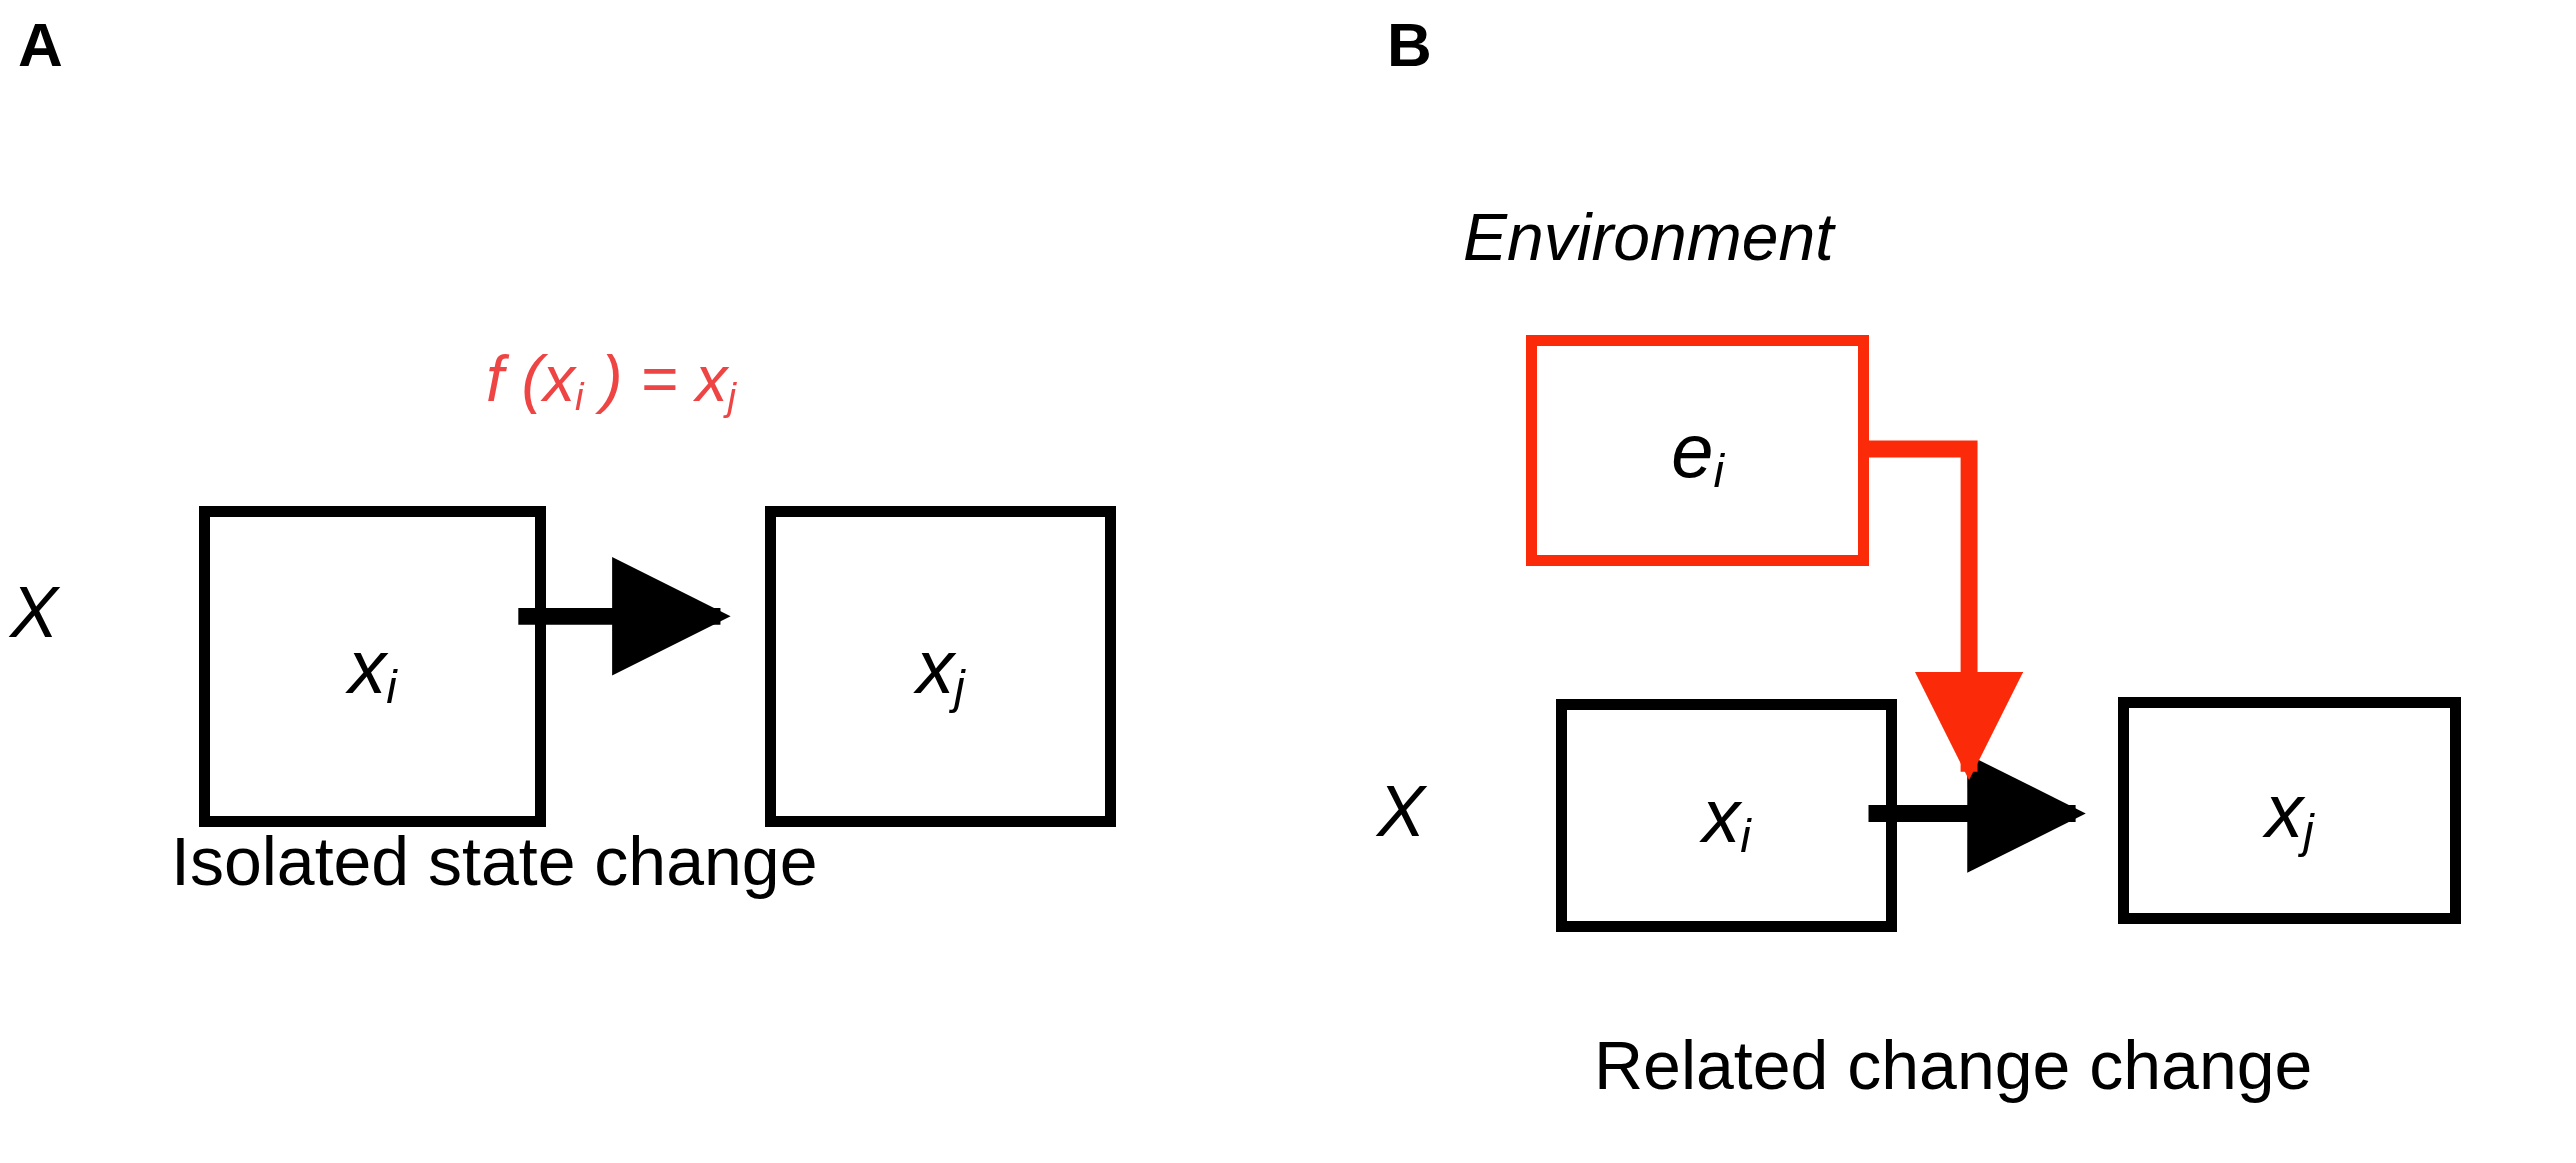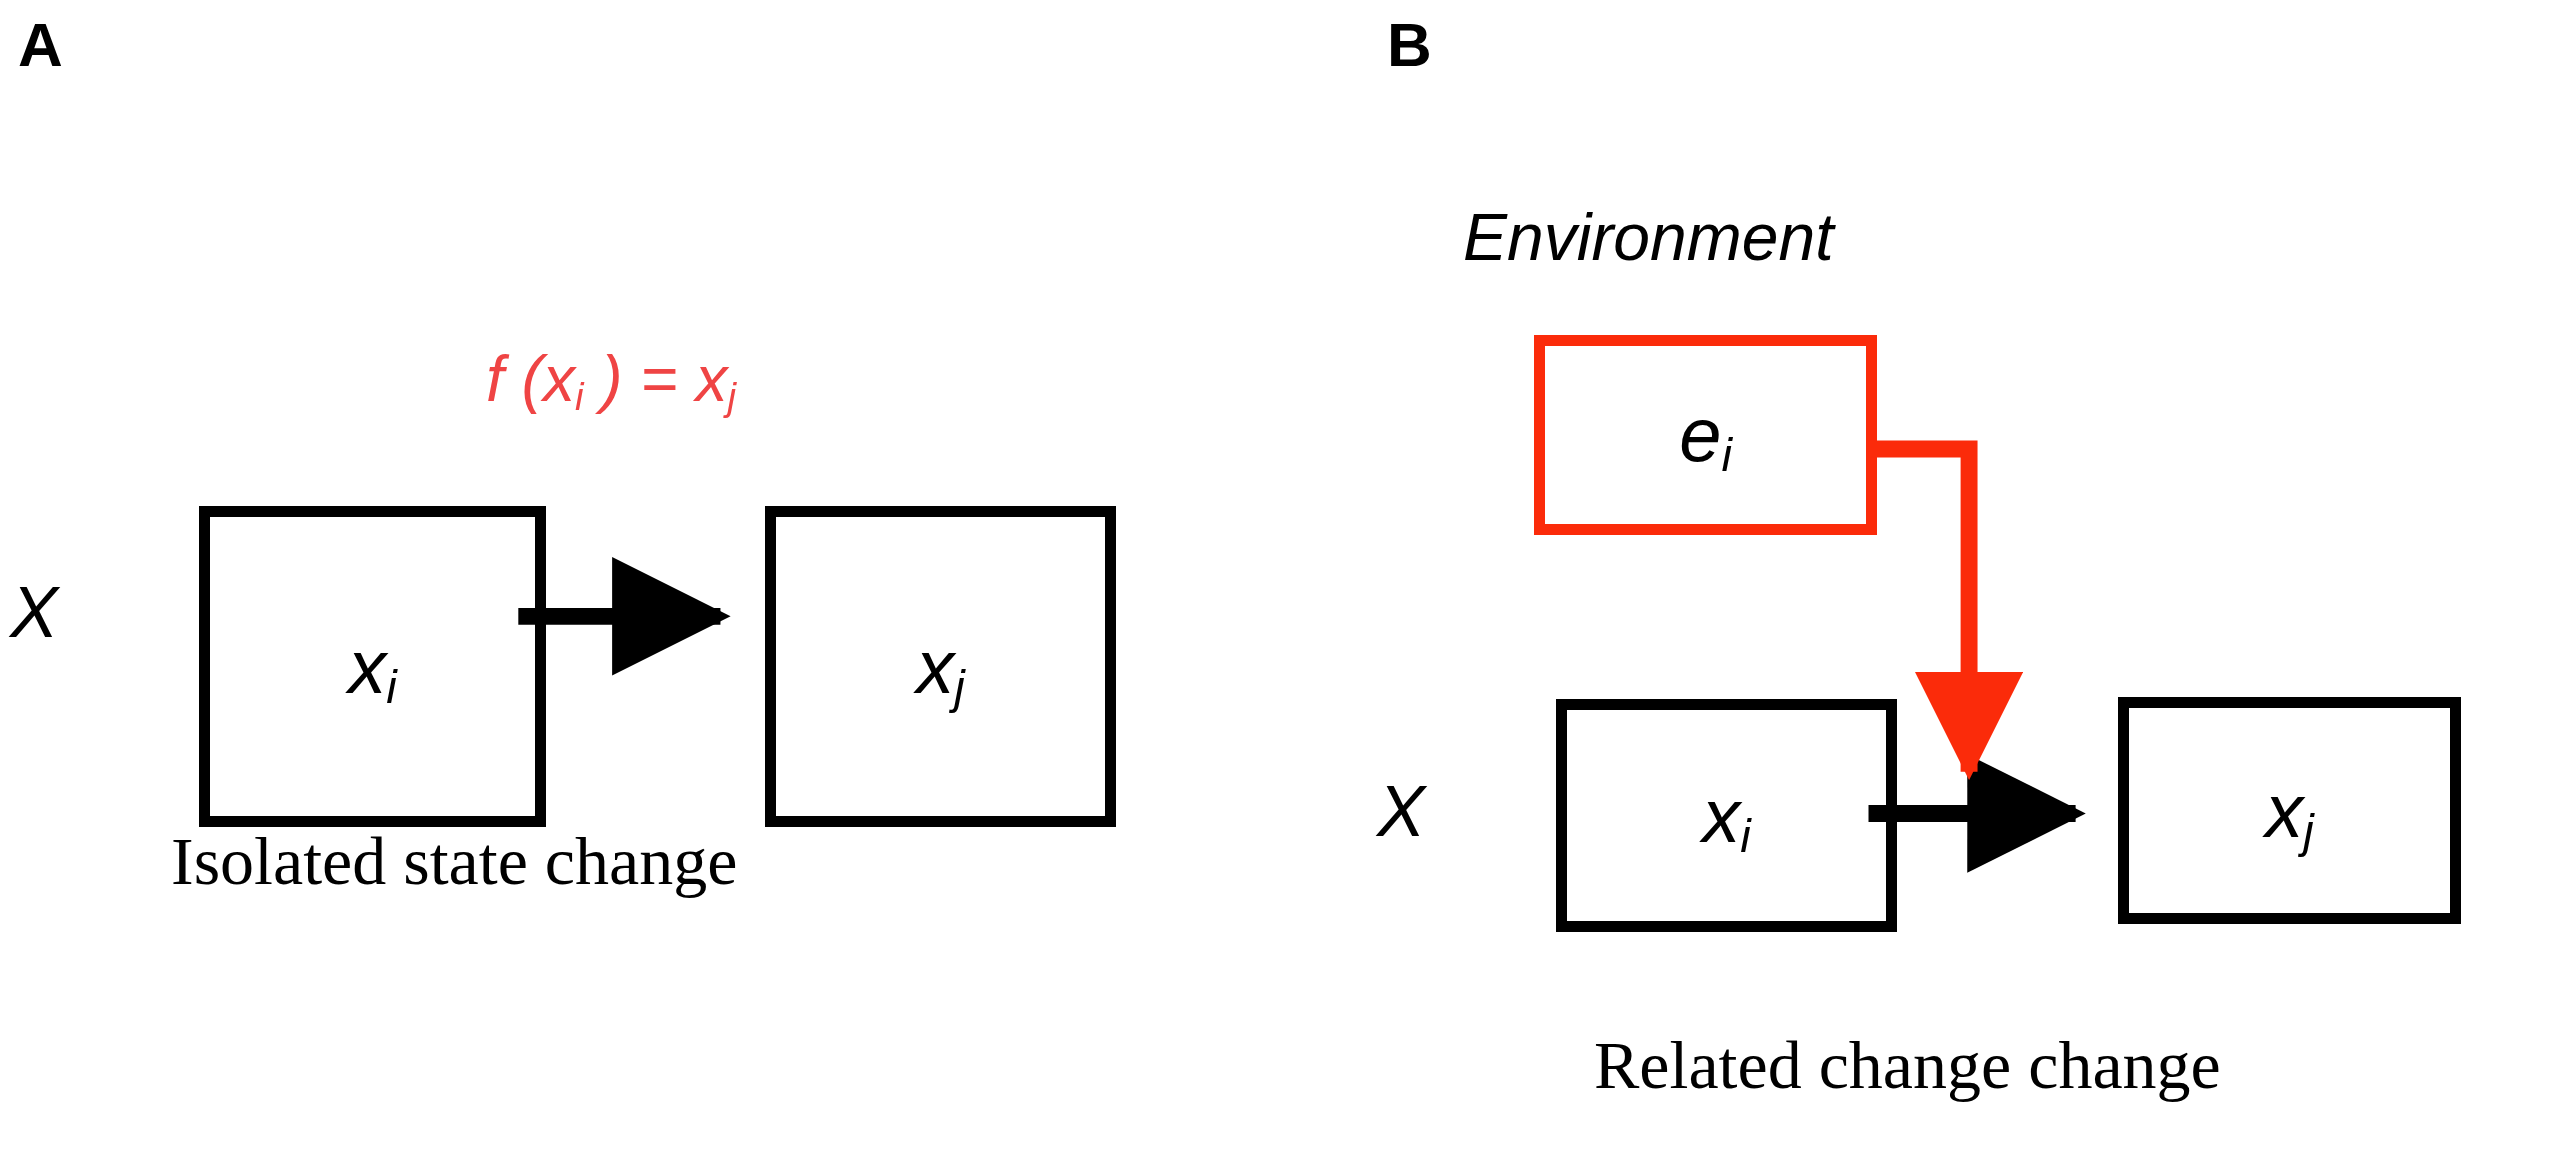--- a/index.html
+++ b/index.html
@@ -87,21 +87,21 @@
     position: absolute;
     font-family: "Liberation Sans", sans-serif;
     font-style: italic;
     font-size: 66px;
     line-height: 1;
     color: #000000;
     white-space: nowrap;
   }
   .caption {
     position: absolute;
-    font-family: Liberation Serif, serif;
+    font-family: Liberation Sans, sans-serif;
     font-size: 68px;
     line-height: 1;
     color: #000000;
     white-space: nowrap;
   }
   .connector-svg {
     position: absolute;
     left: 0;
     top: 0;
     width: 2576px;
@@ -129,21 +129,21 @@
   <div class="state-box black" style="left:737px; top:506px; width:351px; height:321px;">
     <span class="var-label"><span>x</span><sub>j</sub></span>
   </div>
 
   <div class="caption" style="left:171px; top:827px;">Isolated state change</div>
 
   <div class="panel-letter" style="left:1387px; top:14px;">B</div>
 
   <div class="env-label" style="left:1446px; top:204px;margin-left:17px;">Environment</div>
 
-  <div class="state-box red" style="left:1526px; top:335px; width:343px; height:200px;margin-left:8px;">
+  <div class="state-box red" style="left:1526px; top:335px; width:343px; height:231px;">
     <span class="var-label"><span>e</span><sub>i</sub></span>
   </div>
 
 
   <div class="set-label" style="left:1377px; top:775px;">X</div>
 
   <div class="state-box black" style="left:1528px; top:699px; width:341px; height:233px;">
     <span class="var-label"><span>x</span><sub>i</sub></span>
   </div>
 

